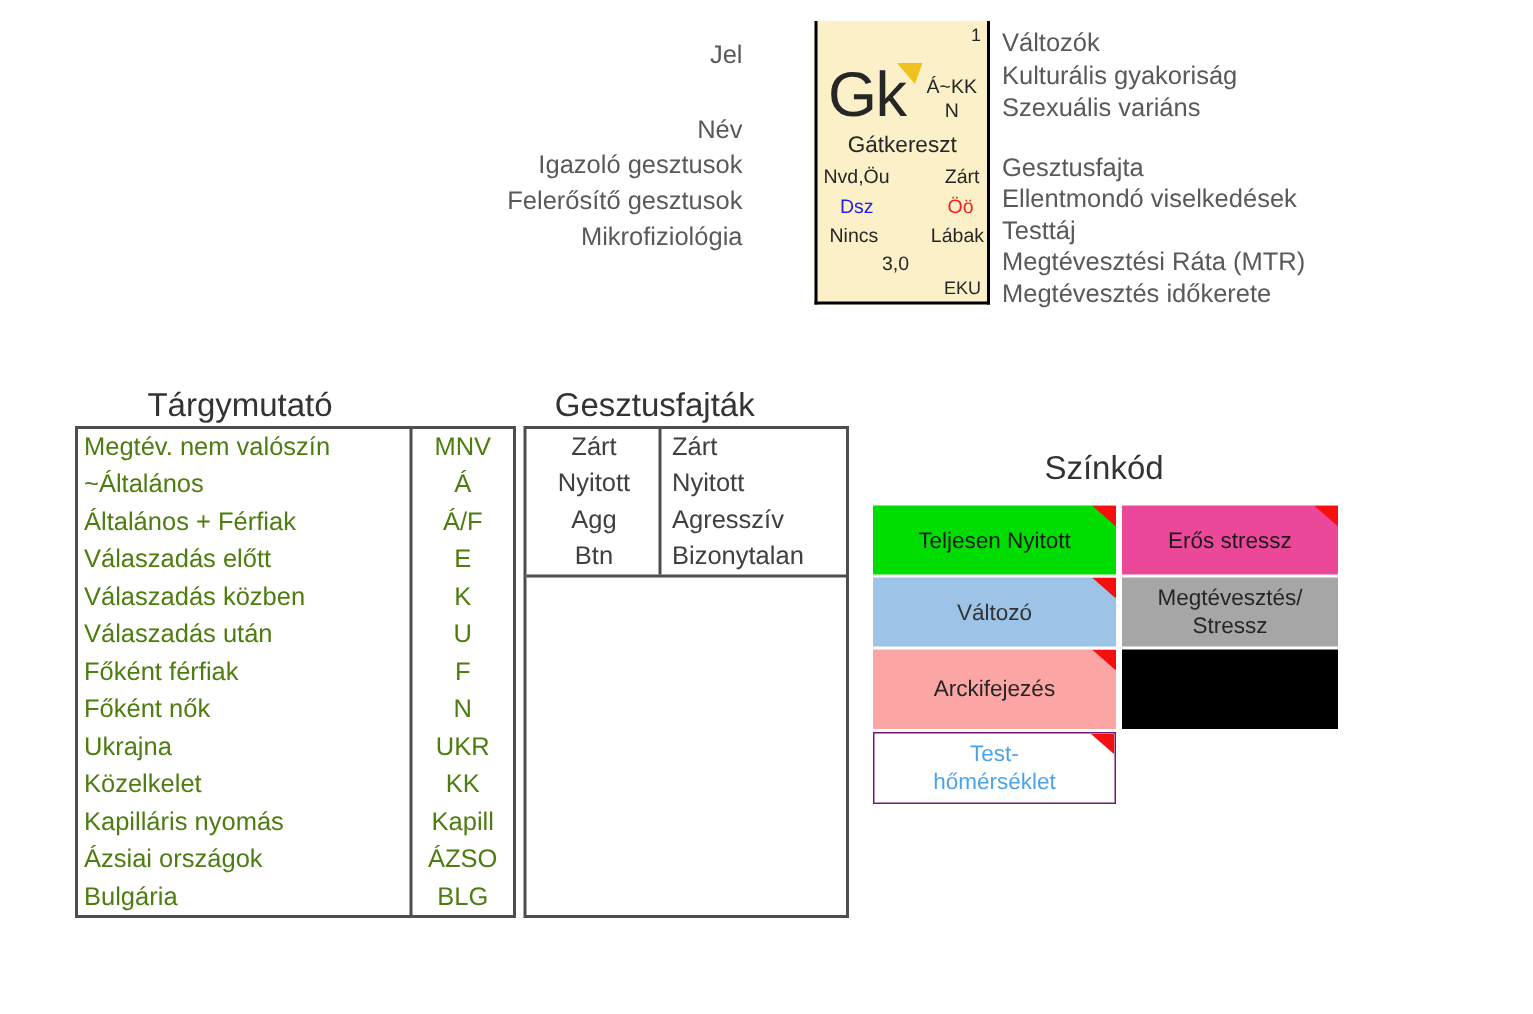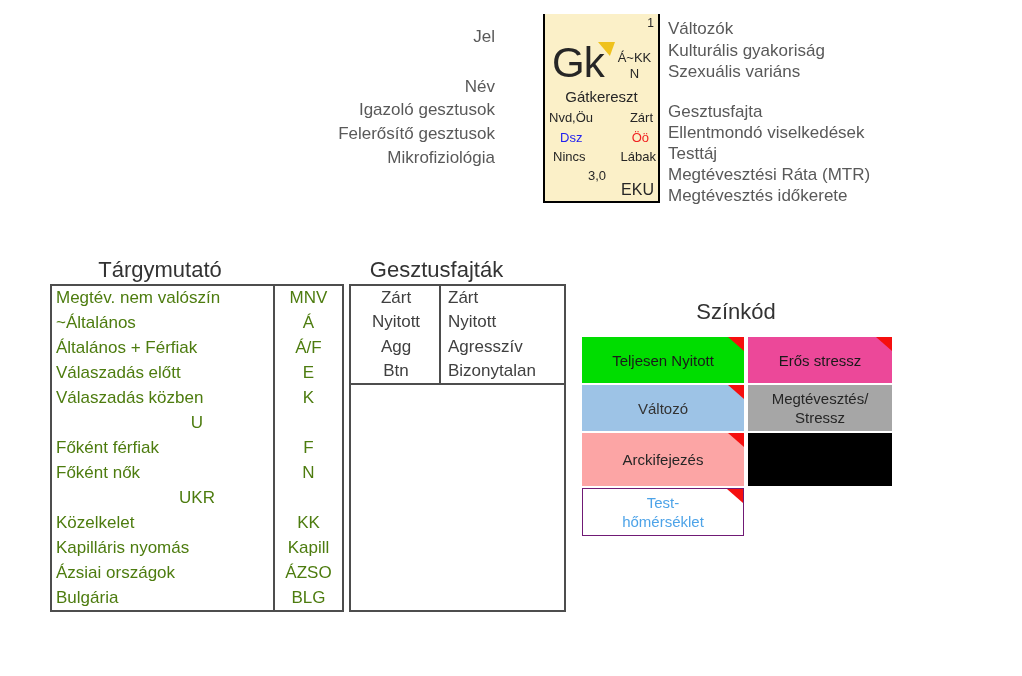--- a/index.html
+++ b/index.html
@@ -22,21 +22,21 @@
   .c-akk{top:37px;left:66px;width:47px;text-align:center;font-size:13px;}
   .c-n{top:53px;left:66px;width:47px;text-align:center;font-size:13px;}
   .c-name{top:75px;left:0;width:113px;text-align:center;font-size:15px;}
   .c-l1{top:97px;left:4px;font-size:13px;}
   .c-r1{top:97px;right:5px;font-size:13px;}
   .c-l2{top:117px;left:15px;font-size:13px;}
   .c-r2{top:117px;right:9px;font-size:13px;}
   .c-l3{top:136px;left:8px;font-size:13px;}
   .c-r3{top:136px;right:2px;font-size:13px;}
   .c-mtr{top:155px;left:0;width:104px;text-align:center;font-size:13px;}
-  .c-eku{bottom:3px;right:4px;font-size:16px;}
+  .c-eku{bottom:3px;right:4px;font-size:12px;}
 
   
   .tbl-title{position:absolute;font-size:22px;color:#333333;line-height:1;text-align:center;}
   .t-index{left:50px;top:259px;width:220px;}
   .t-gest{left:349px;top:259px;width:175px;}
 
   
   .index-table{position:absolute;left:50px;top:284px;width:290px;height:324px;
                border:2px solid #4d4d4d;display:flex;flex-direction:column;}
   .index-table .vsep{position:absolute;left:221px;top:0;width:2px;height:100%;background:#4d4d4d;}
@@ -121,31 +121,33 @@
       </div>
     <div class="itr">
         <div class="nm">Válaszadás előtt</div>
         <div class="cd">E</div>
       </div>
     <div class="itr">
         <div class="nm">Válaszadás közben</div>
         <div class="cd">K</div>
       </div>
     <div class="itr">
+        <div class="nm">Válaszadás után</div>
         <div class="cd">U</div>
       </div>
     <div class="itr">
         <div class="nm">Főként férfiak</div>
         <div class="cd">F</div>
       </div>
     <div class="itr">
         <div class="nm">Főként nők</div>
         <div class="cd">N</div>
       </div>
     <div class="itr">
+        <div class="nm">Ukrajna</div>
         <div class="cd">UKR</div>
       </div>
     <div class="itr">
         <div class="nm">Közelkelet</div>
         <div class="cd">KK</div>
       </div>
     <div class="itr">
         <div class="nm">Kapilláris nyomás</div>
         <div class="cd">Kapill</div>
       </div>

